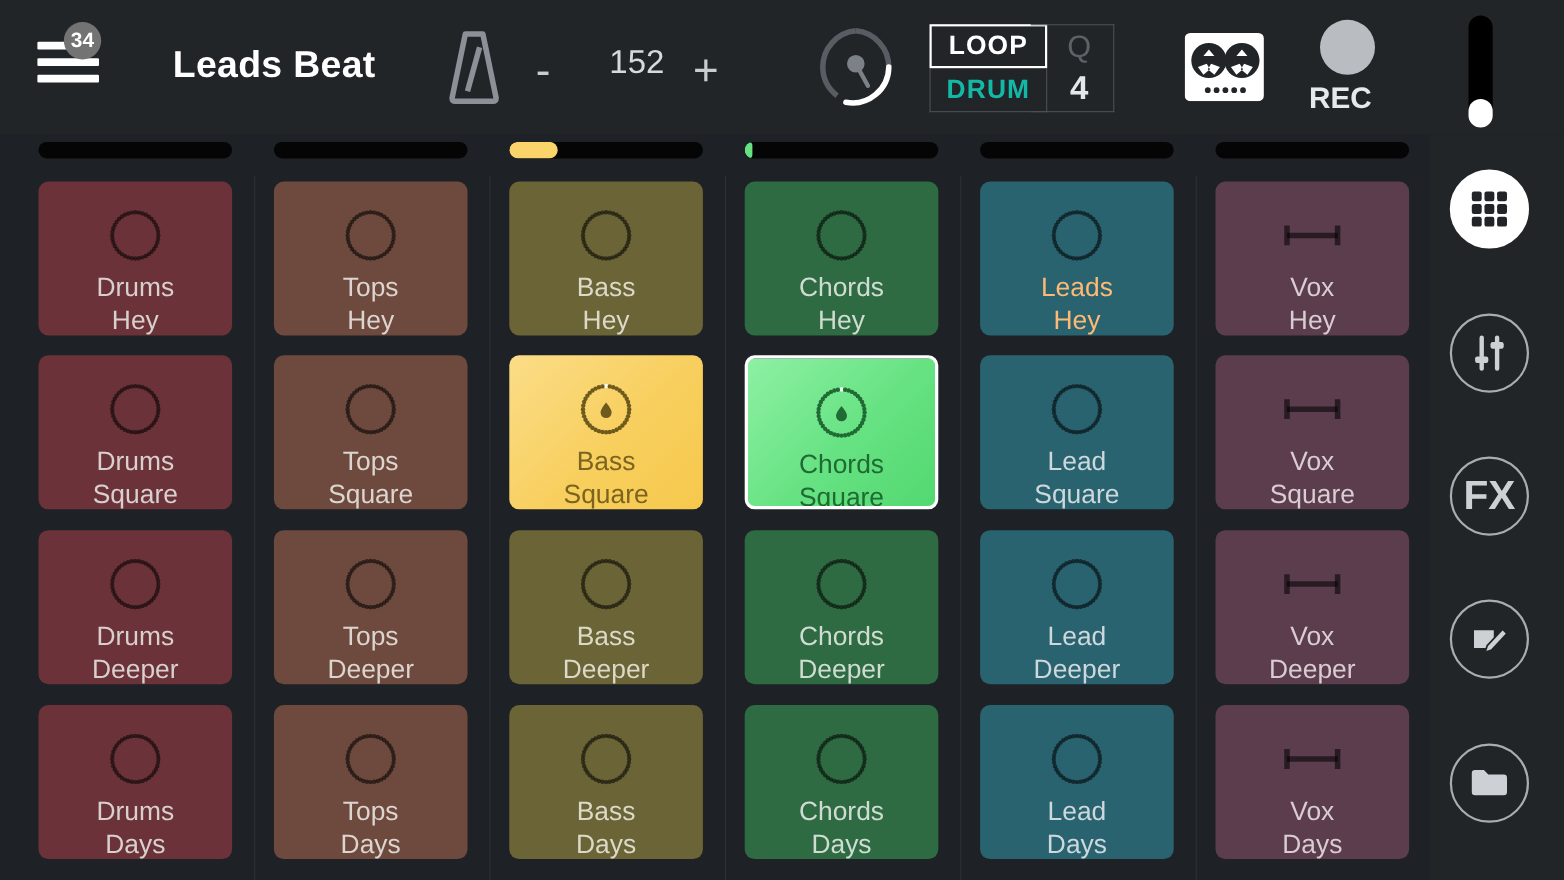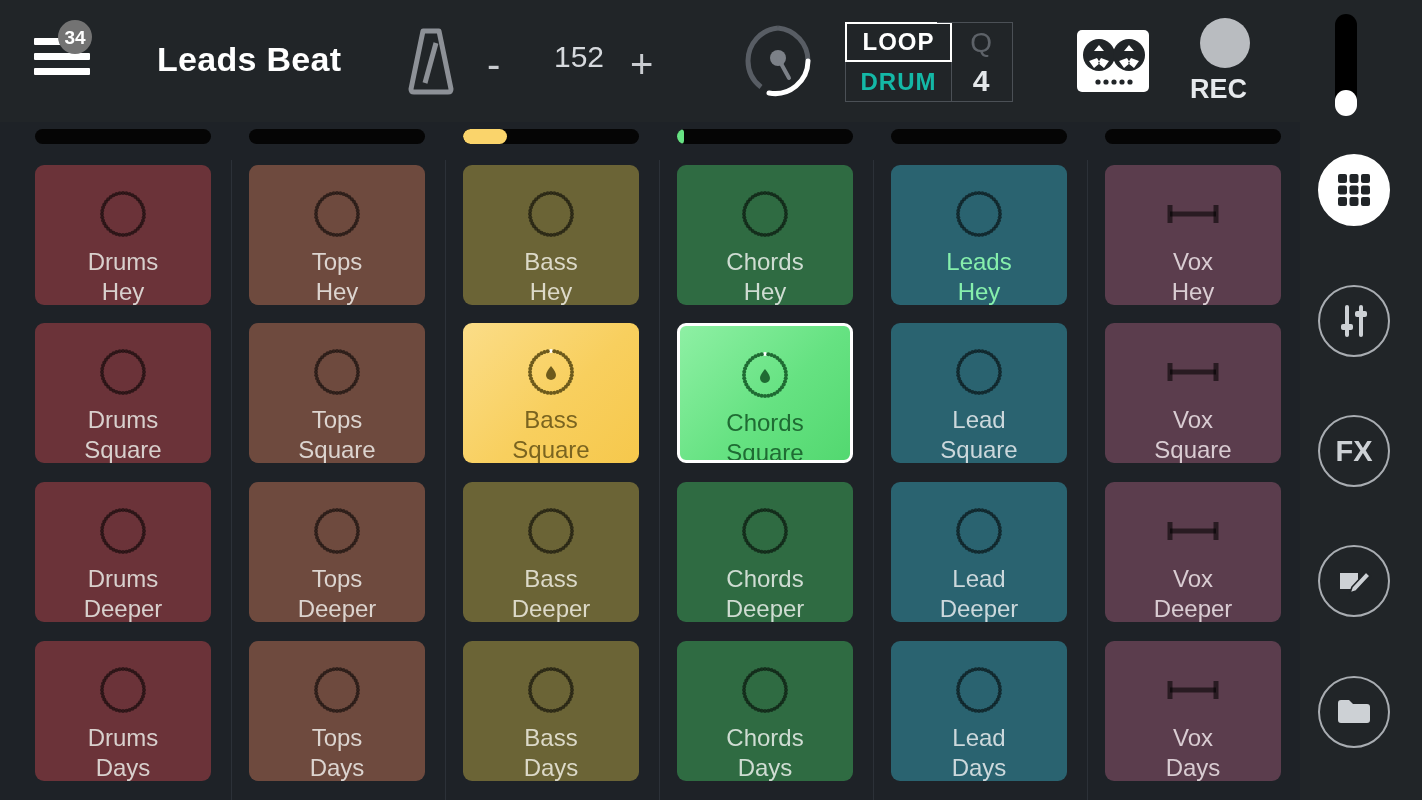--- a/index.html
+++ b/index.html
@@ -136,21 +136,21 @@
 
   
   .sidebar { position: absolute; left: 1300px; top: 122px; width: 122px; height: 678px; background: #212528; }
   .side-btn {
     position: absolute; left: 18px; width: 72px; height: 72px;
     border-radius: 50%; border: 2px solid #a9adb2;
     display: flex; align-items: center; justify-content: center;
     cursor: pointer;
   }
   .side-btn.active { background: #ffffff; border-color: #ffffff; }
-  .fx-text { font-size: 29px; font-weight: bold; color: #cdd1d5; letter-spacing: 0px; }
+  .fx-text { font-size: 37px; font-weight: bold; color: #cdd1d5; letter-spacing: 0px; }
 </style>
 </head>
 <body>
 
 <div class="app">
 
   <div class="header">
 
     <div class="hamburger">
       <div class="bar"></div>
@@ -467,21 +467,21 @@
             <circle cx="8.26" cy="25.71" r="2" fill="rgba(0,0,0,0.55)"></circle>
             <circle cx="9.03" cy="22.51" r="2" fill="rgba(0,0,0,0.55)"></circle>
             <circle cx="10.29" cy="19.47" r="2" fill="rgba(0,0,0,0.55)"></circle>
             <circle cx="12.01" cy="16.66" r="2" fill="rgba(0,0,0,0.55)"></circle>
             <circle cx="14.15" cy="14.15" r="2" fill="rgba(0,0,0,0.55)"></circle>
             <circle cx="16.66" cy="12.01" r="2" fill="rgba(0,0,0,0.55)"></circle>
             <circle cx="19.47" cy="10.29" r="2" fill="rgba(0,0,0,0.55)"></circle>
             <circle cx="22.51" cy="9.03" r="2" fill="rgba(0,0,0,0.55)"></circle>
             <circle cx="25.71" cy="8.26" r="2" fill="rgba(0,0,0,0.55)"></circle>
           </svg></div>
-        <div class="cell-label" style="color: #86efac;"><span>Leads</span><br><span>Hey</span></div>
+        <div class="cell-label" style="color: #fdba74;"><span>Leads</span><br><span>Hey</span></div>
       </div>
       <div class="cell" style="left: 1105px; top: 5px; width: 176px; height: 140px; background: rgb(91, 61, 77);">
         <div class="cell-icon"><svg width="58" height="58" viewBox="0 0 58 58">
     <line x1="6" y1="20" x2="6" y2="38" stroke="rgba(0,0,0,0.55)" stroke-width="5"></line>
     <line x1="52" y1="20" x2="52" y2="38" stroke="rgba(0,0,0,0.55)" stroke-width="5"></line>
     <line x1="6" y1="29" x2="52" y2="29" stroke="rgba(0,0,0,0.55)" stroke-width="5"></line>
   </svg></div>
         <div class="cell-label" style="color: rgb(217, 204, 210);"><span>Vox</span><br><span>Hey</span></div>
       </div>
       <div class="cell" style="left: 35px; top: 163px; width: 176px; height: 140px; background: rgb(107, 51, 57);">

